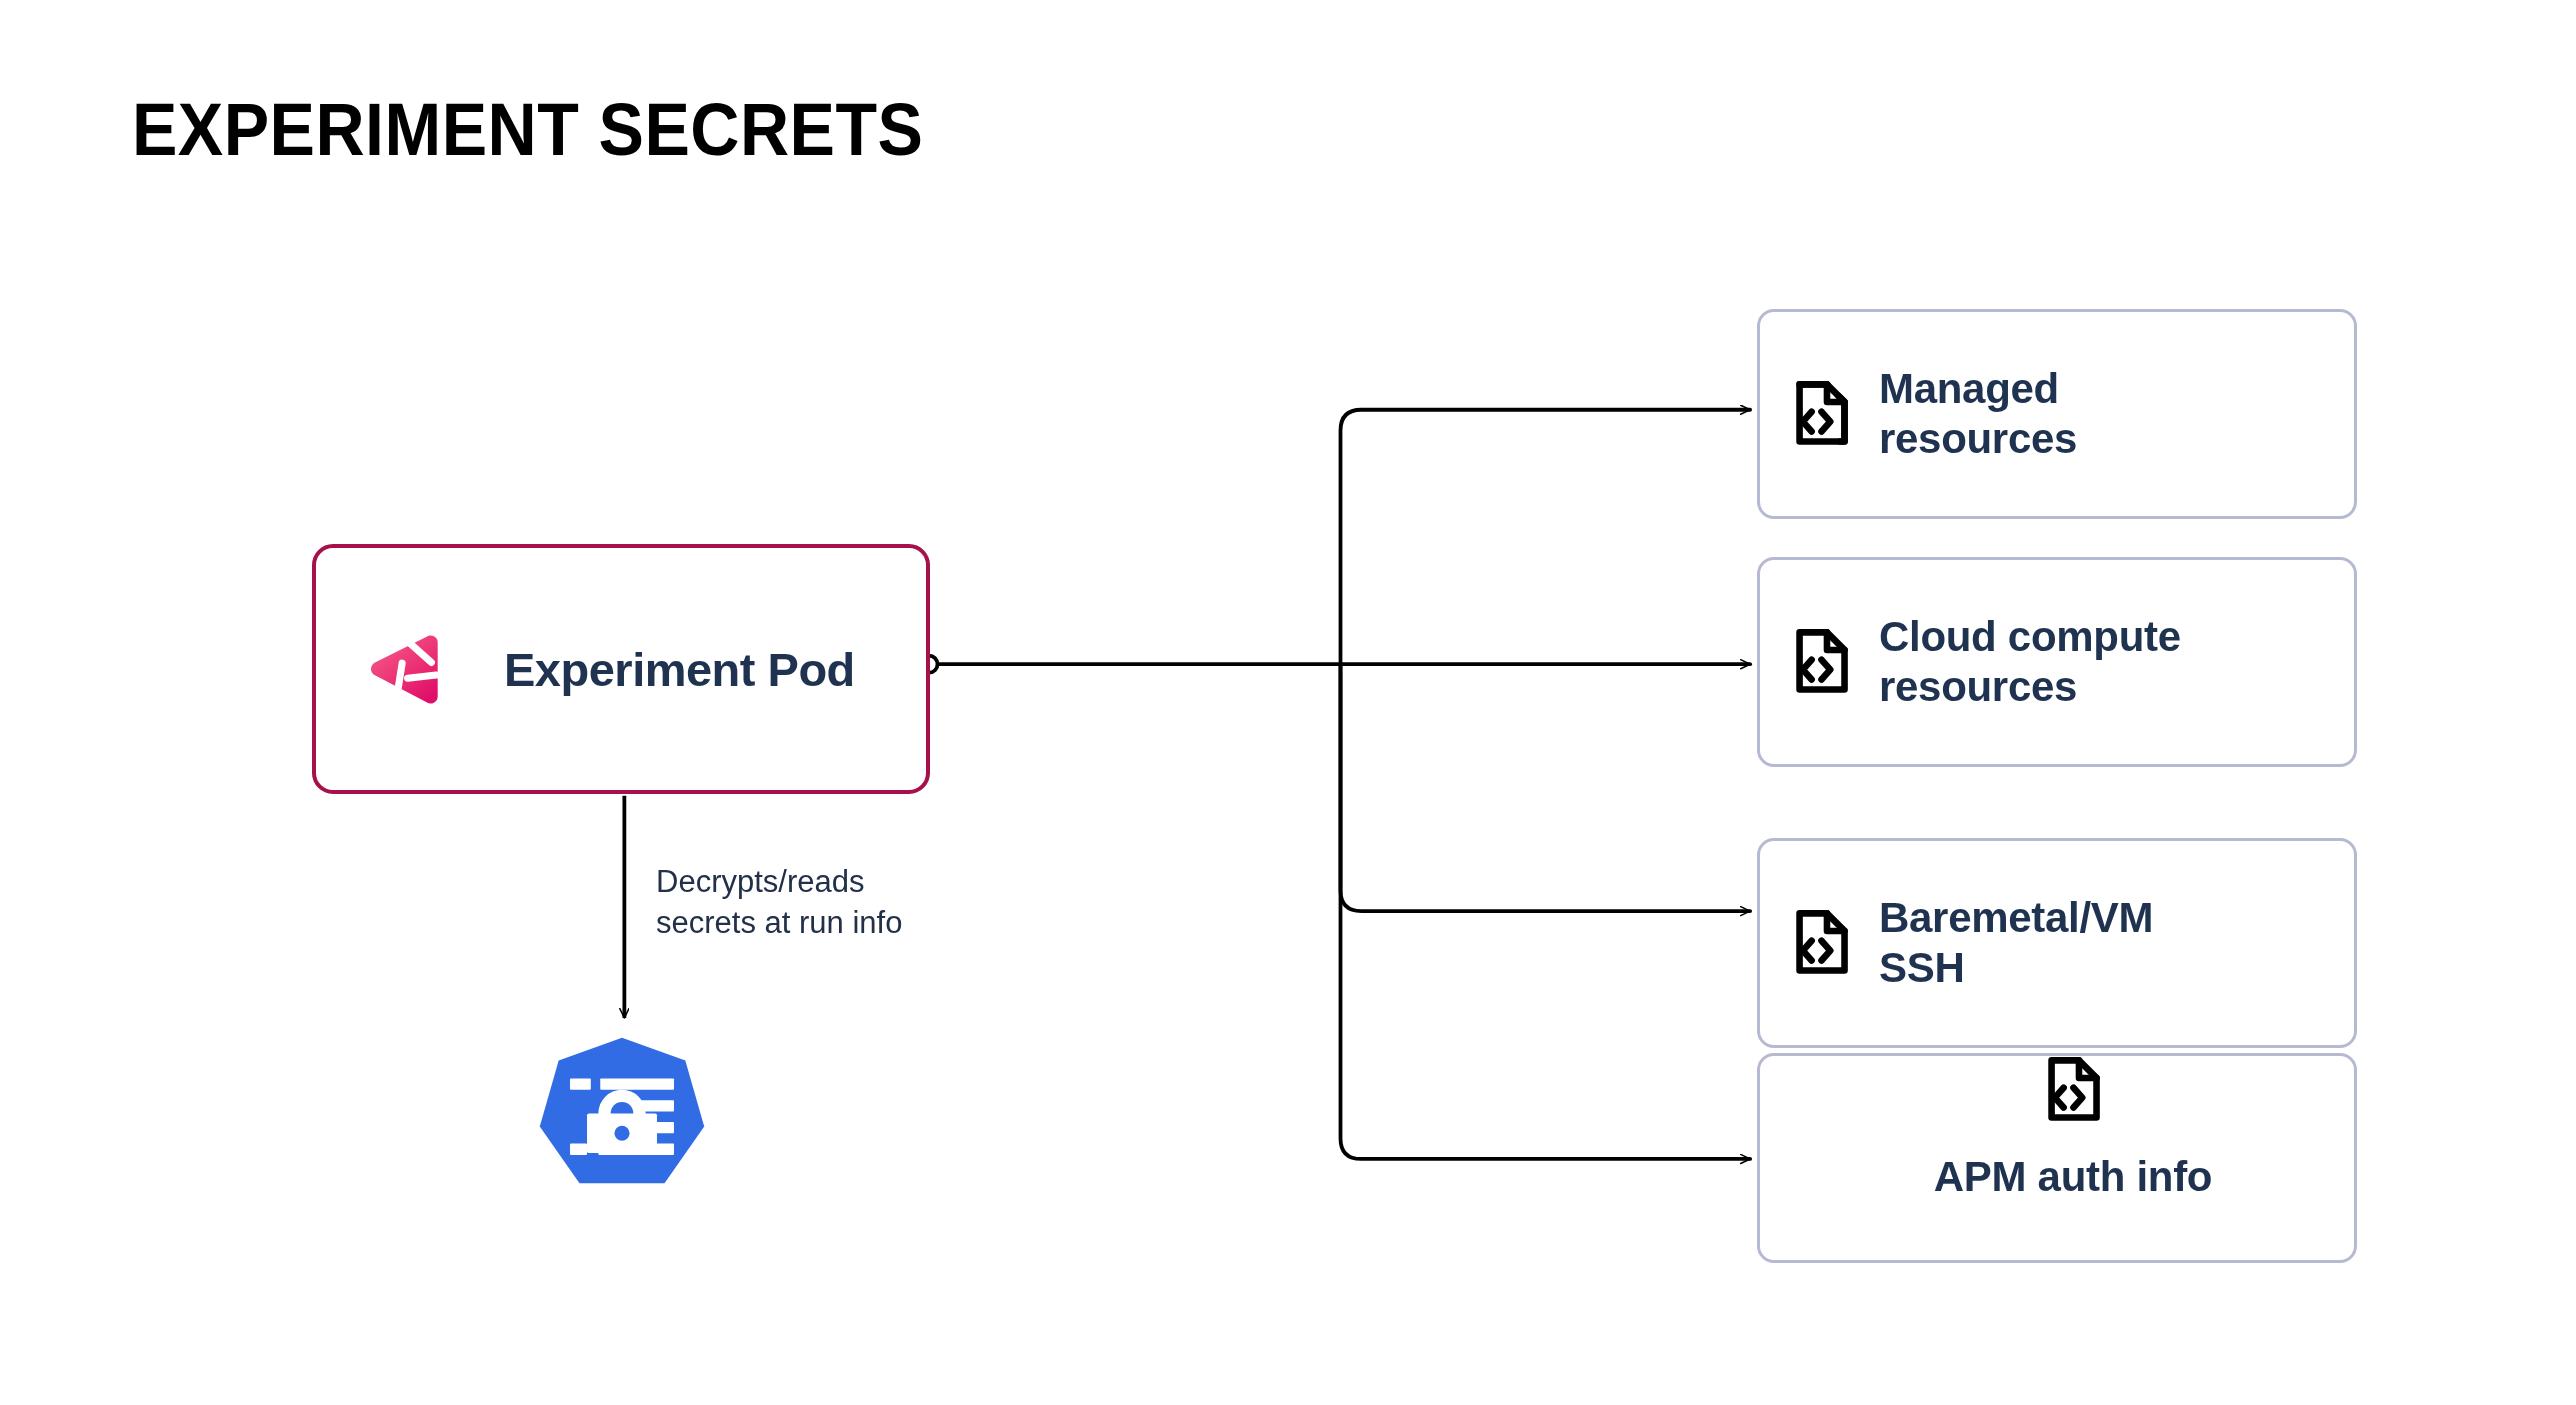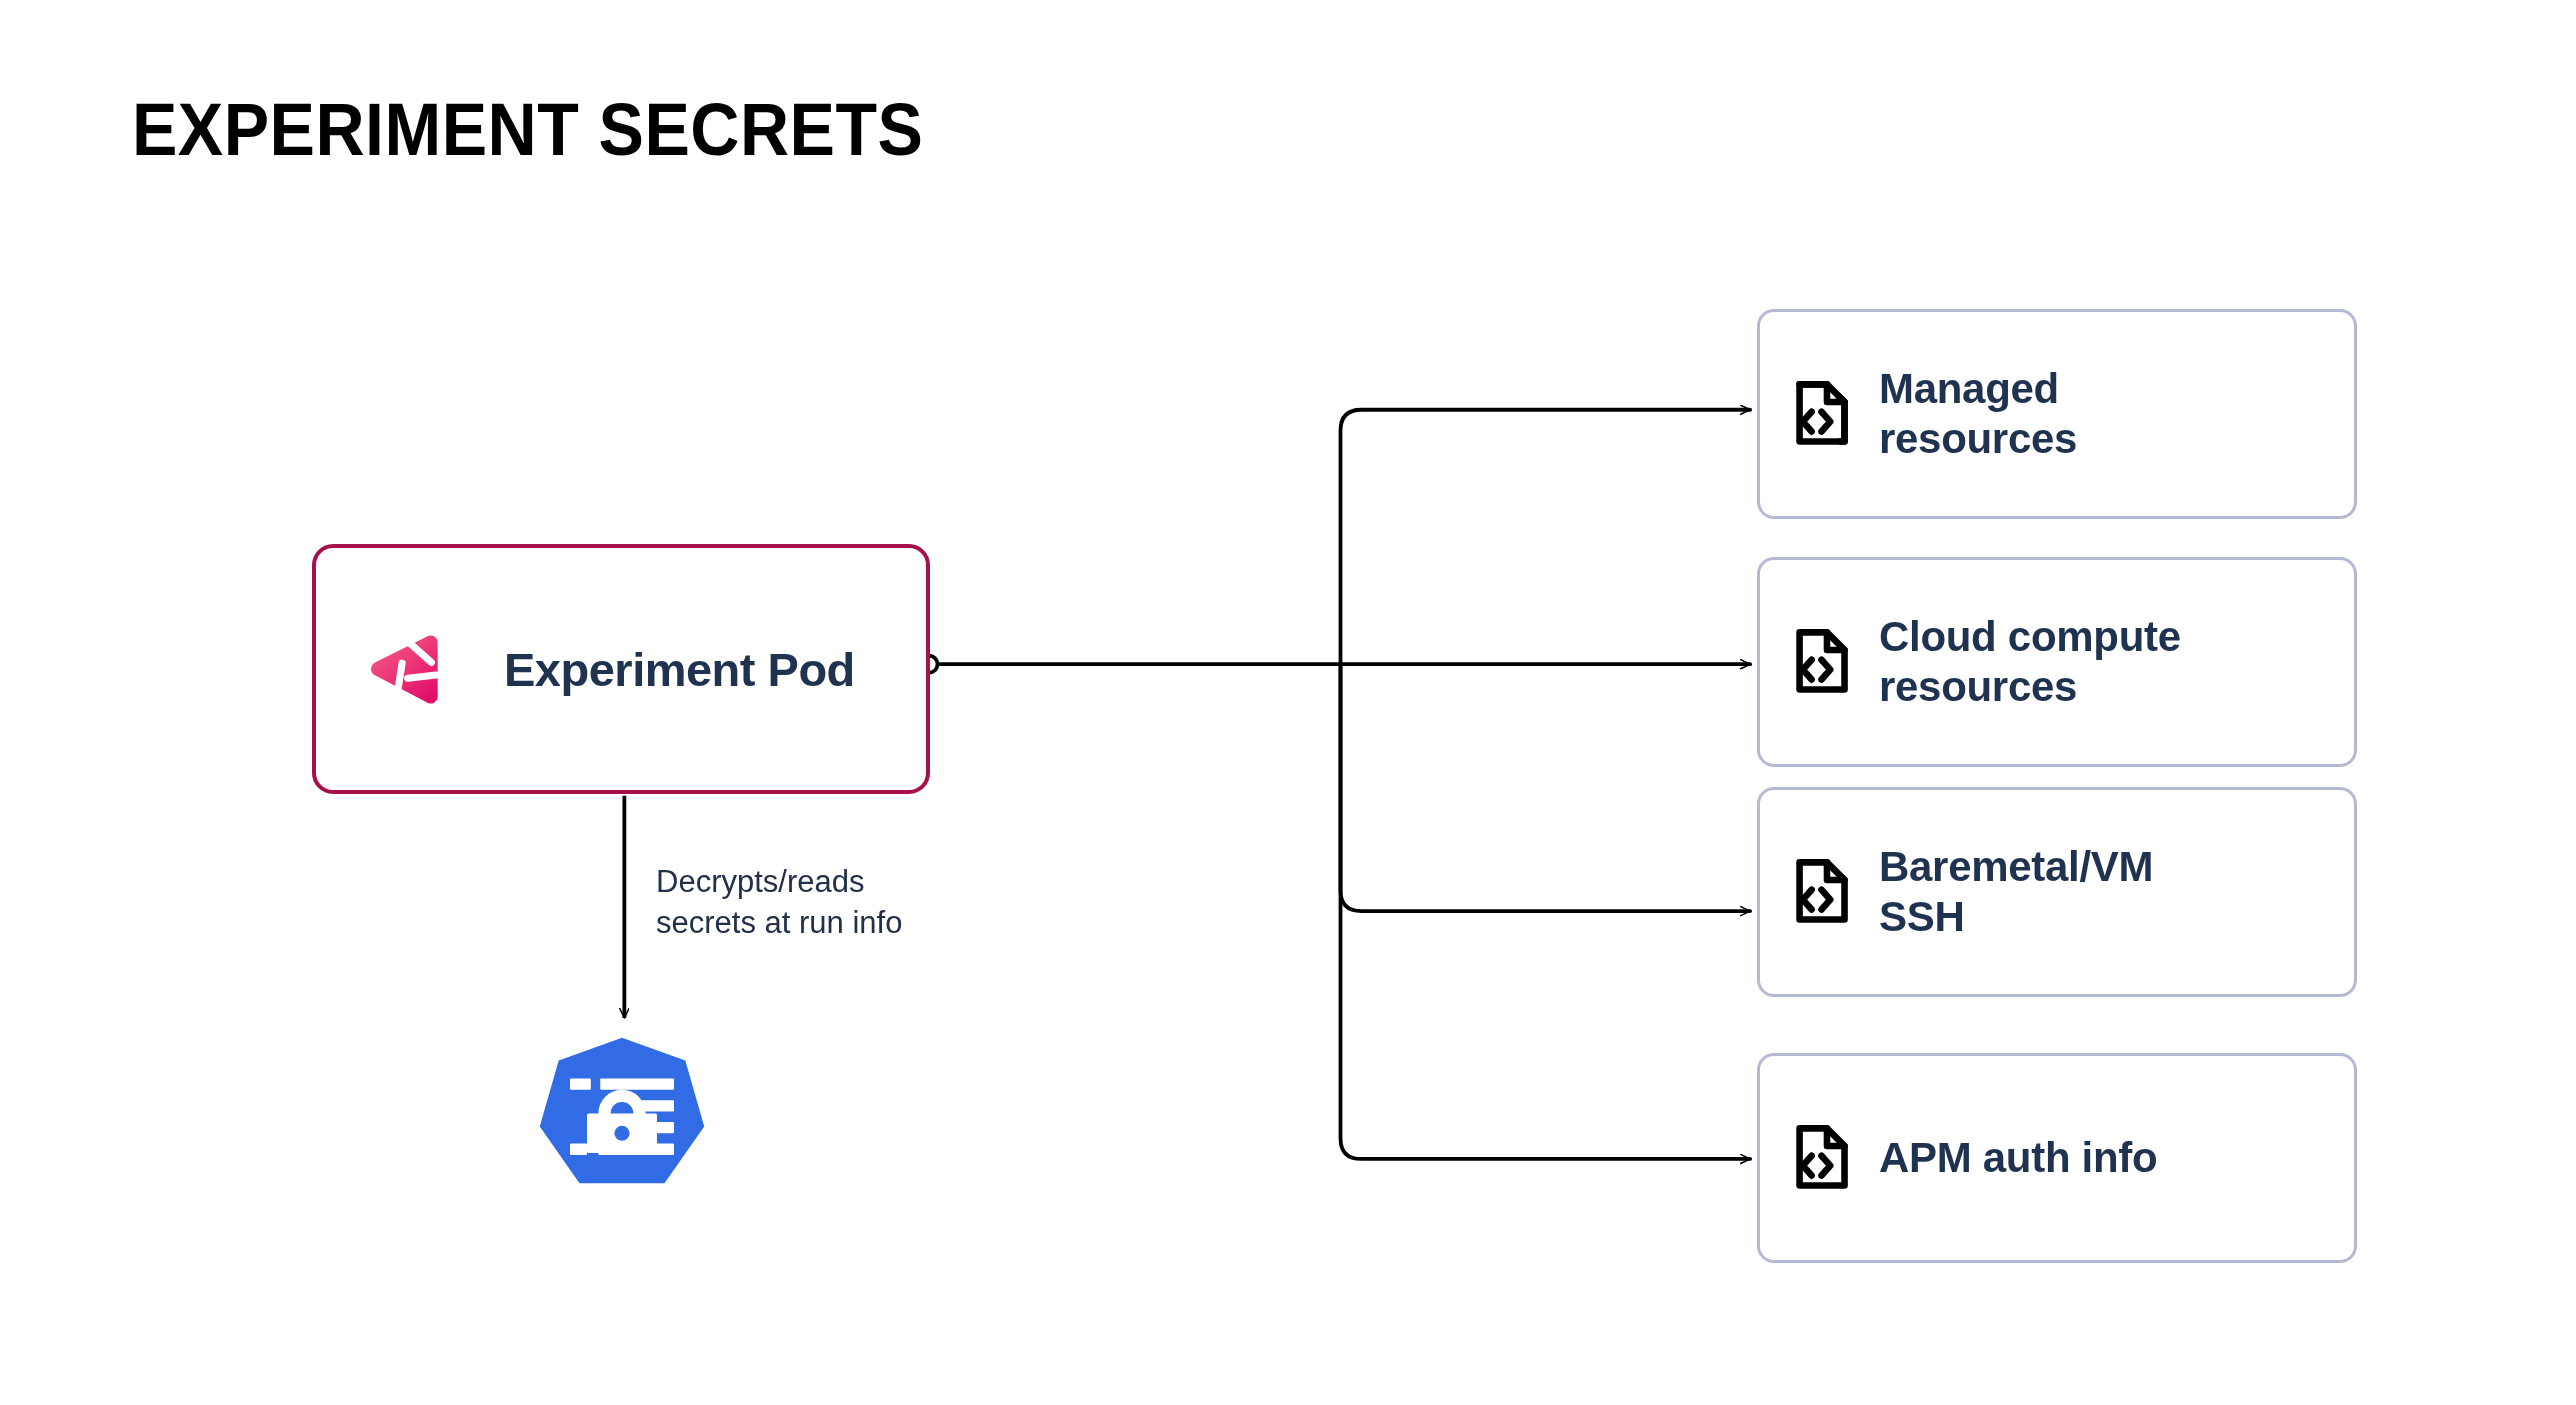--- a/index.html
+++ b/index.html
@@ -123,22 +123,22 @@
   .res-card .card-label {
     font-size: 42px;
     line-height: 1.18;
     font-weight: 700;
     color: #1F3350;
     letter-spacing: -0.3px;
   }
 
   #card-0 { top: 309px;  height: 210px; }
   #card-1 { top: 557px;  height: 210px; }
-  #card-2 { top: 787px;  height: 210px; }
-  #card-3 { top: 1053px; height: 210px; }
+  #card-2 { top: 838px;  height: 210px; }
+  #card-3 { top: 1053px; height: 210px; flex-direction: column; }
 </style>
 </head>
 <body>
 
 <div id="canvas">
 
   <div id="page-title">EXPERIMENT SECRETS</div>
 
   <svg id="connectors" viewBox="0 0 2723 1486" xmlns="http://www.w3.org/2000/svg">
     <defs>

